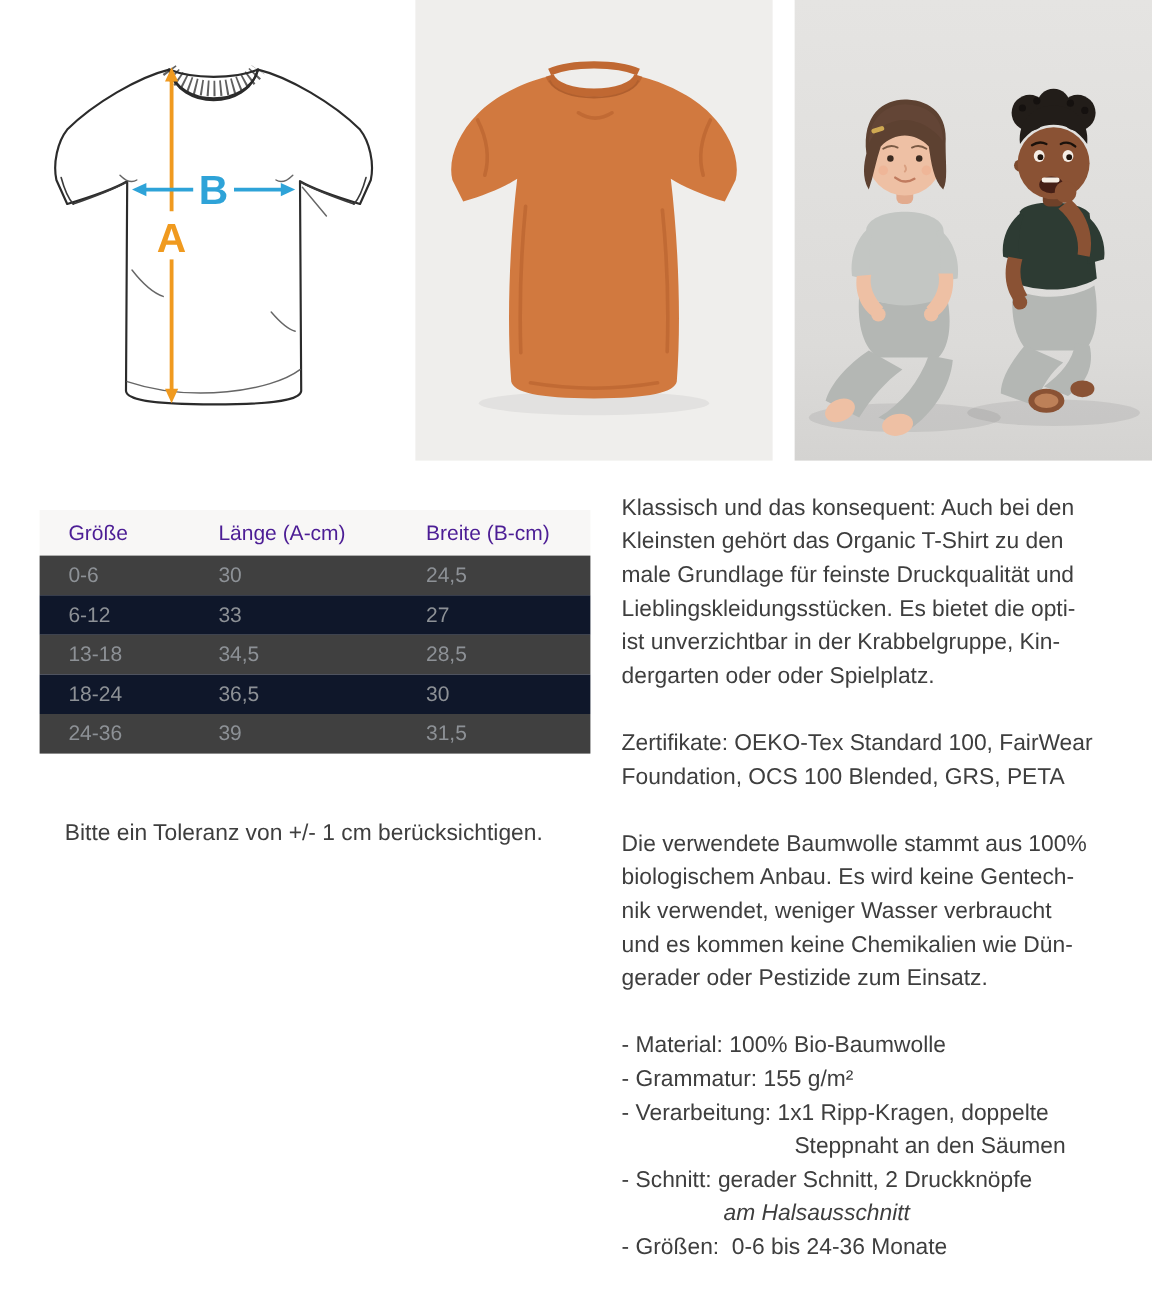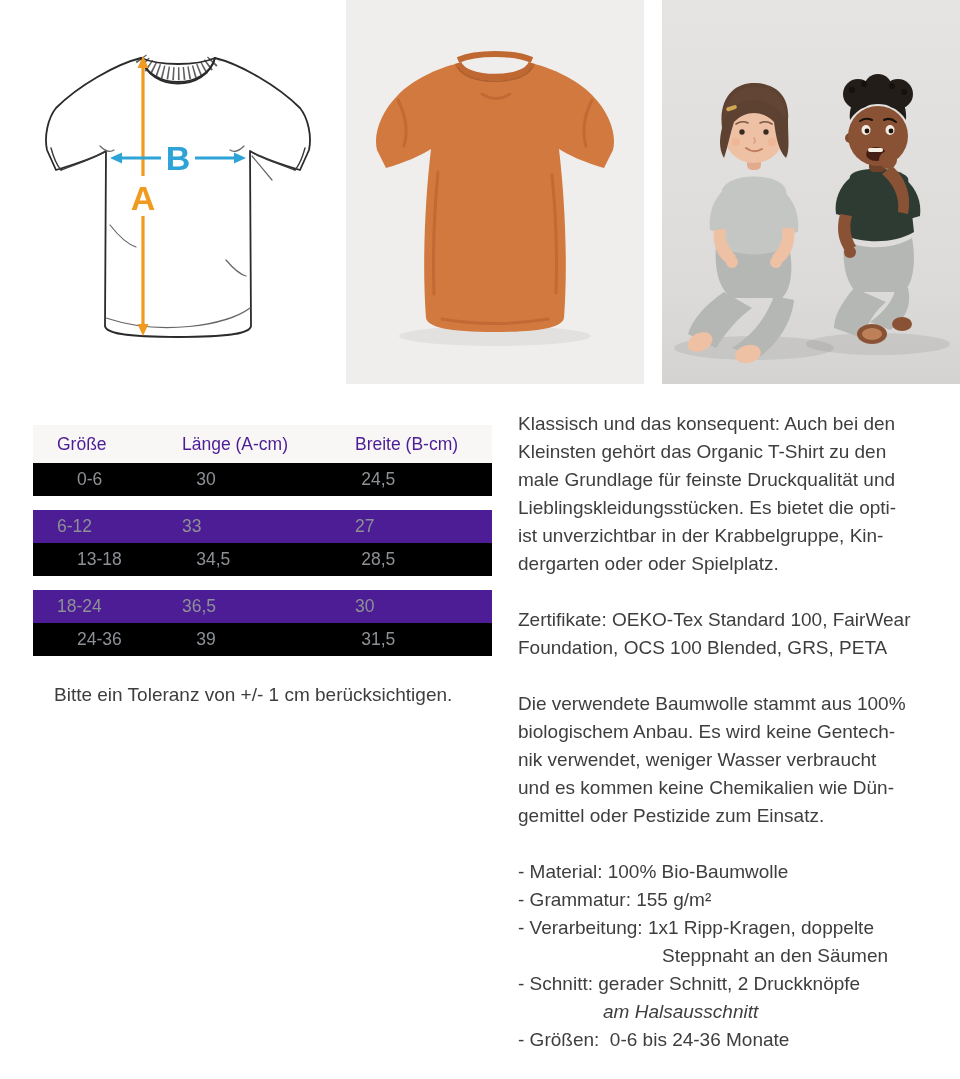--- a/index.html
+++ b/index.html
@@ -9,22 +9,22 @@
   }
   .panel{position:absolute;}
   #diagram-panel{left:20px;top:30px;width:310px;height:330px;}
   #product-panel{left:346px;top:0;width:298px;height:384px;}
   #photo-panel{left:662px;top:0;width:298px;height:384px;}
 
   
   #size-table{position:absolute;left:33px;top:425px;width:459px;color:#8d9196;font-size:17.5px;}
   .trow{display:flex;}
   .trow.head{background:#f8f7f6;height:38px;line-height:38px;color:#4c1d95;}
-  .trow.odd{background:#000000;height:33px;line-height:33px;padding-left:20px;}
-  .trow.even{background:#4c1d95;height:33px;line-height:33px;margin-top:14px;}
+  .trow.odd{background:#404040;height:33px;line-height:33px;}
+  .trow.even{background:#0f172a;height:33px;line-height:33px;}
   .tc1{width:149px;padding-left:24px;box-sizing:border-box;}
   .tc2{width:173px;}
   .tc3{width:137px;}
 
   #tolerance-note{position:absolute;left:38px;top:684px;font-size:19px;color:#3e3e3e;white-space:pre-wrap;margin-left:16px;}
 
   
   #description{position:absolute;left:518px;top:410px;width:432px;color:#3e3e3e;font-size:19px;line-height:28px;}
   #description .para{margin:0 0 28px 0;}
   #description .specs{margin-top:20px;}
@@ -261,21 +261,21 @@
     </div>
     <div class="para">
       <div class="line">Zertifikate: OEKO-Tex Standard 100, FairWear</div>
       <div class="line">Foundation, OCS 100 Blended, GRS, PETA</div>
     </div>
     <div class="para">
       <div class="line">Die verwendete Baumwolle stammt aus 100%</div>
       <div class="line">biologischem Anbau. Es wird keine Gentech-</div>
       <div class="line">nik verwendet, weniger Wasser verbraucht</div>
       <div class="line">und es kommen keine Chemikalien wie Dün-</div>
-      <div class="line">gemittel oder Pestizide zum Einsatz.</div>
+      <div class="line">gerader oder Pestizide zum Einsatz.</div>
     </div>
     <div class="specs">
       <div class="spec-line">- Material: 100% Bio-Baumwolle</div>
       <div class="spec-line">- Grammatur: 155 g/m²</div>
       <div class="spec-line">- Verarbeitung: 1x1 Ripp-Kragen, doppelte</div>
       <div class="spec-line indent-a">Steppnaht an den Säumen</div>
       <div class="spec-line">- Schnitt: gerader Schnitt, 2 Druckknöpfe</div>
       <div class="spec-line indent-b">am Halsausschnitt</div>
       <div class="spec-line">- Größen:  0-6 bis 24-36 Monate</div>
     </div>

